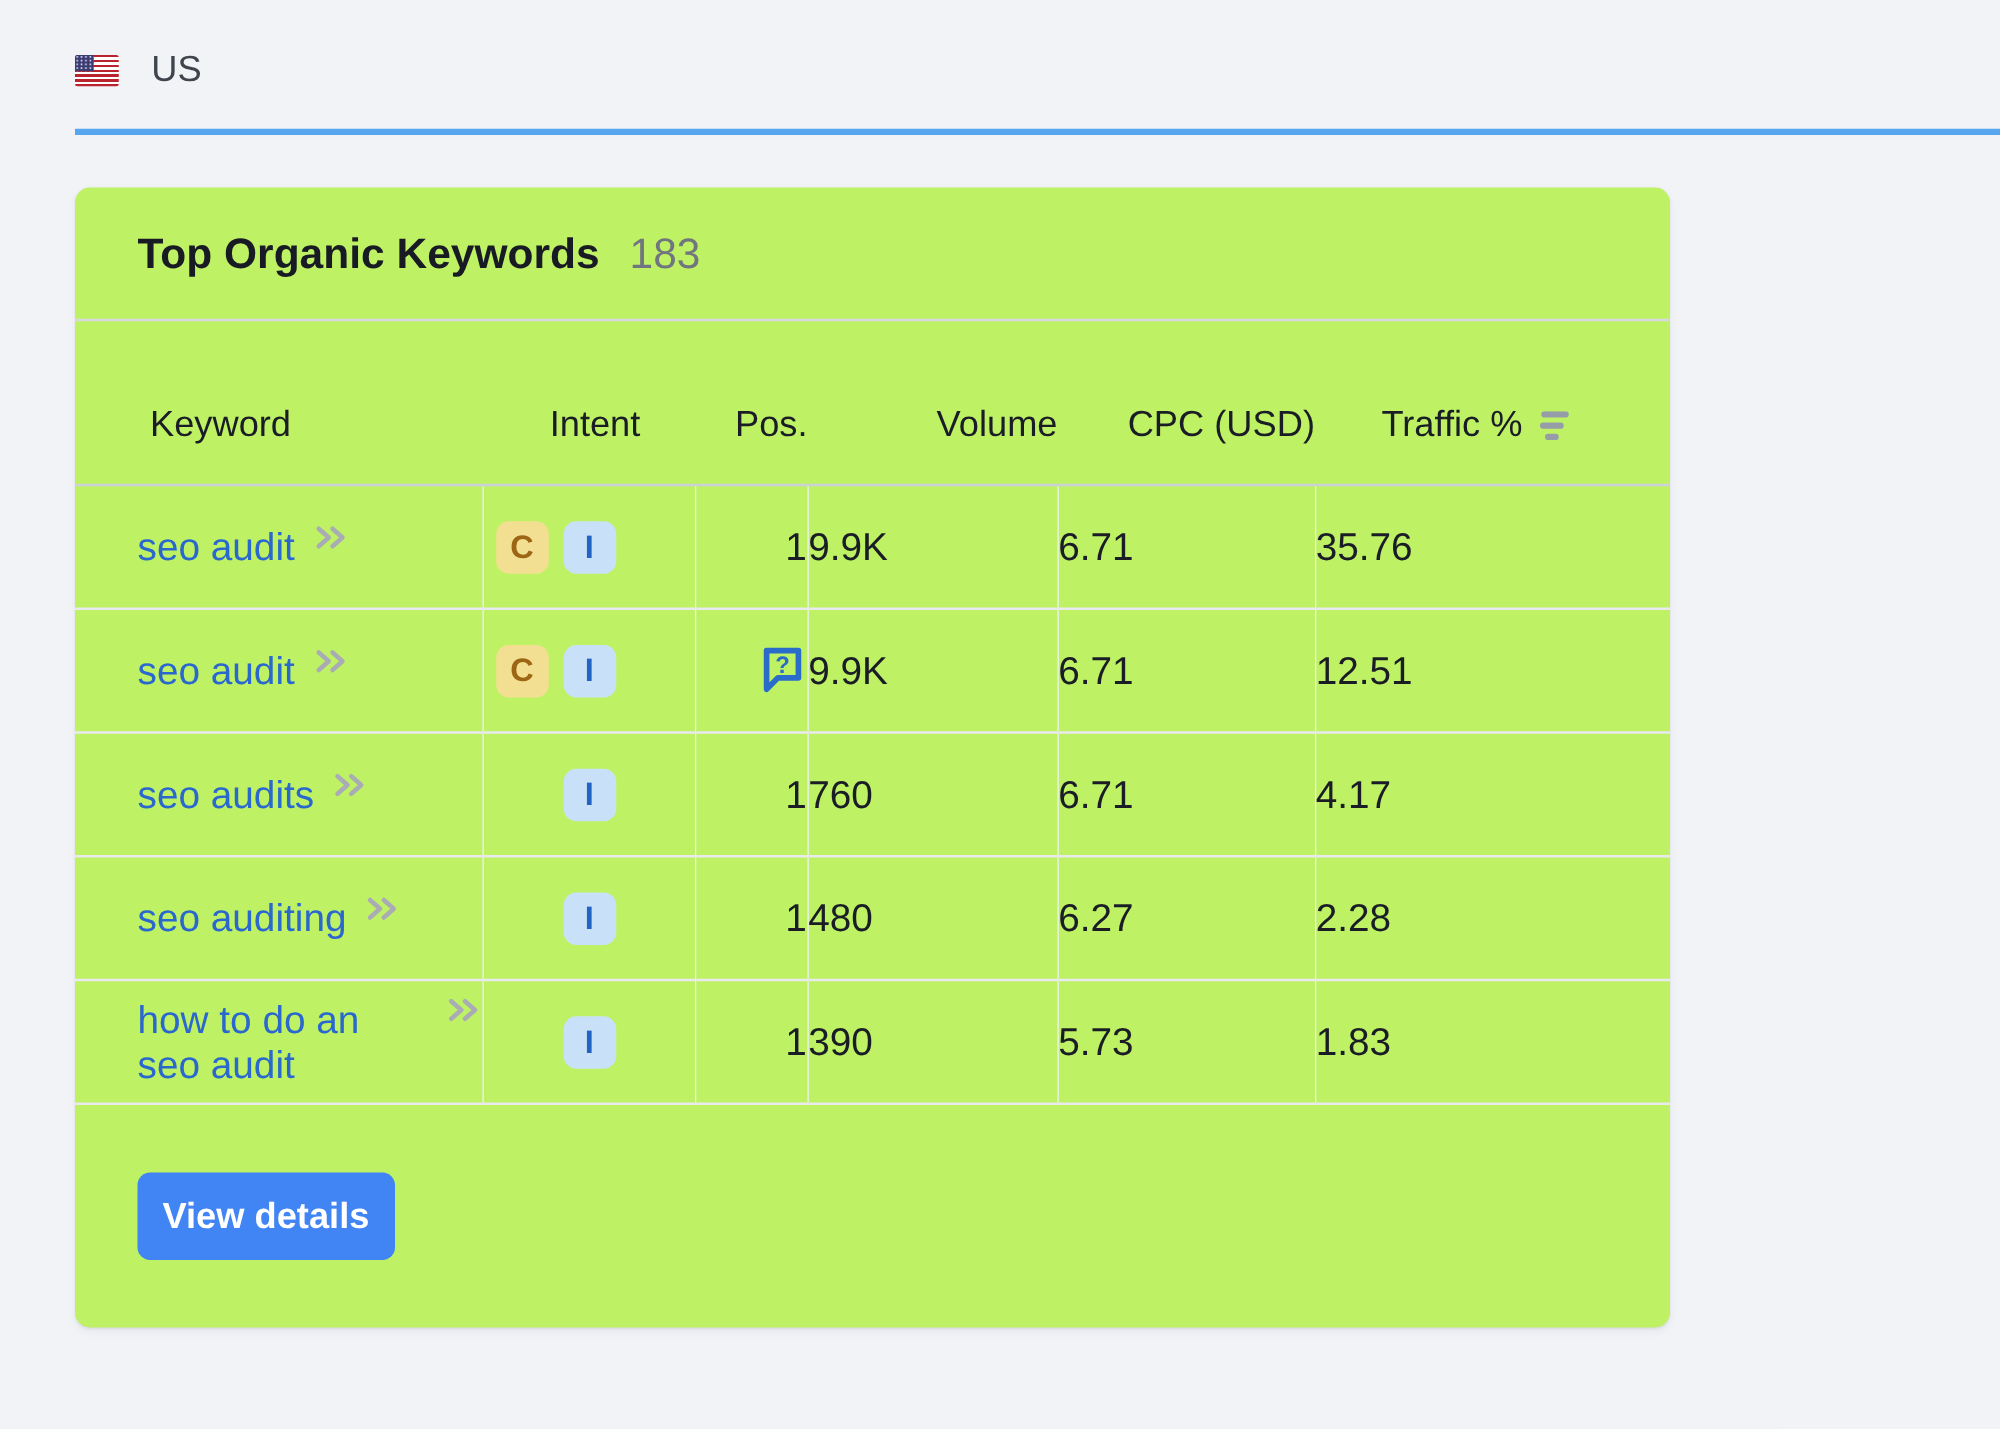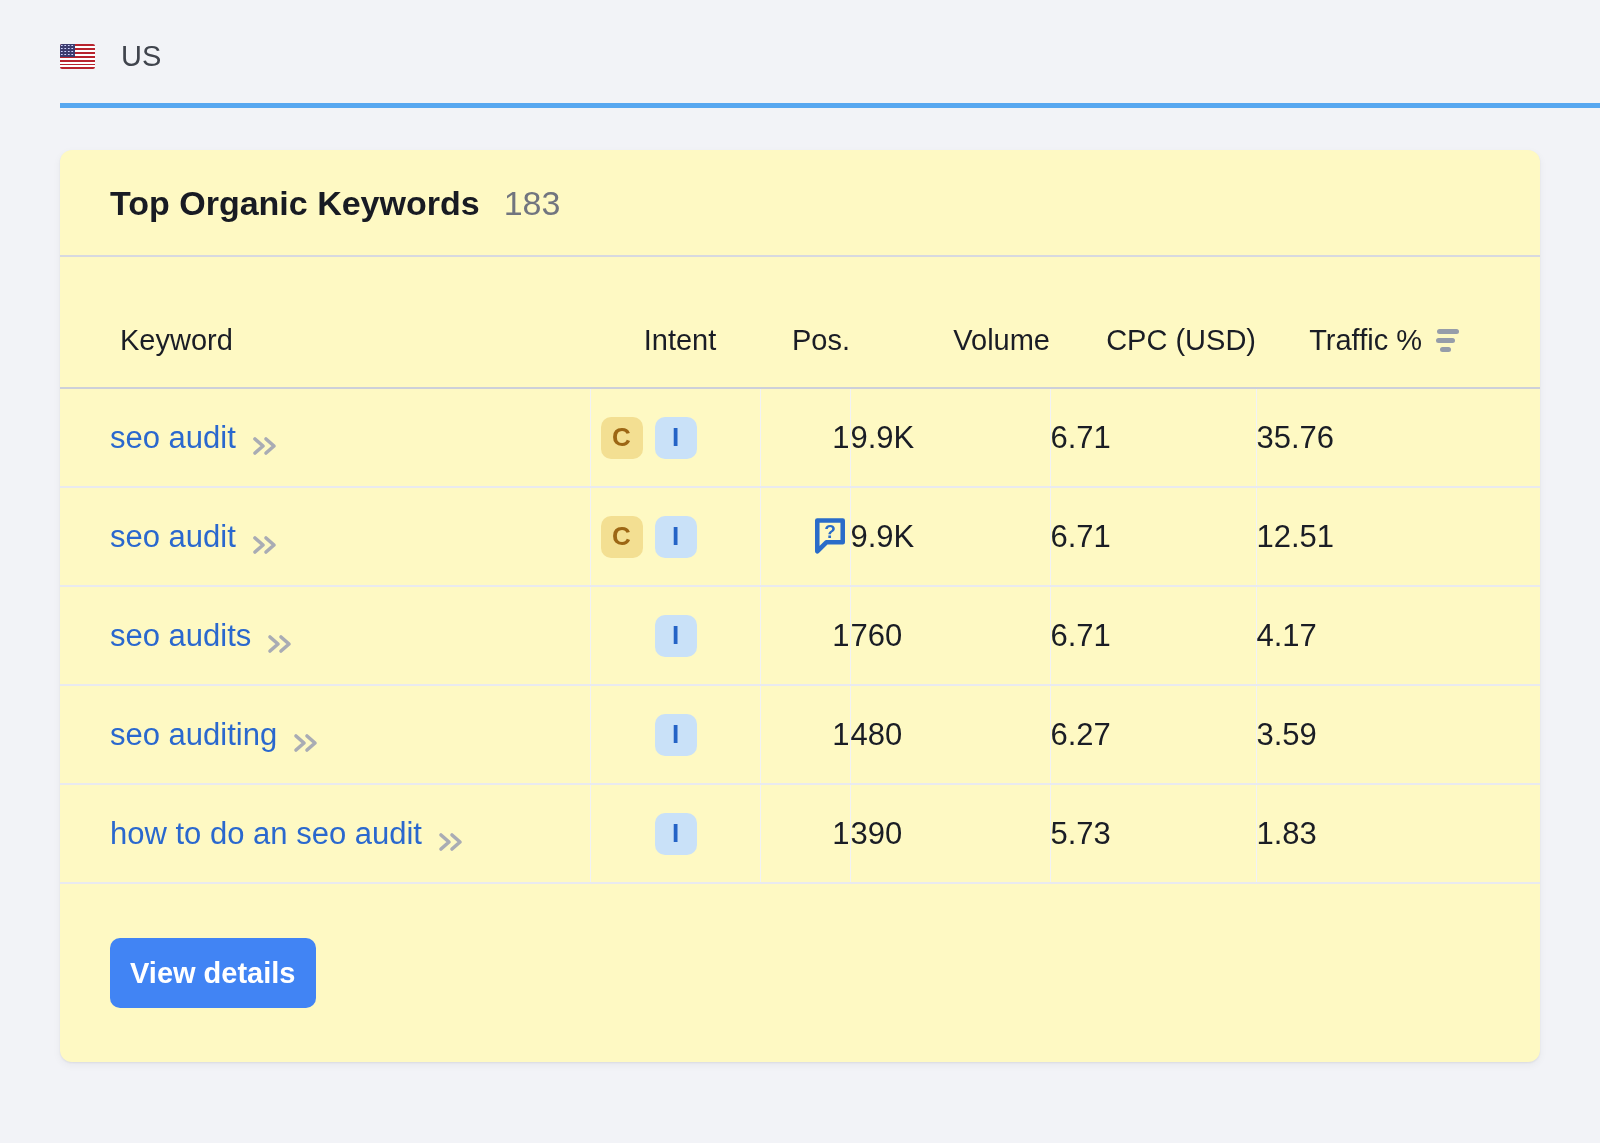--- a/index.html
+++ b/index.html
@@ -9,21 +9,21 @@
   .page-header { display:flex; align-items:center; gap:26px; margin:40px 60px 0 60px; }
   .page-title { font-size:44px; font-weight:700; color:#14161C; letter-spacing:-0.5px; }
   .flag { width:35px; height:25px; position:relative; border-radius:2px; overflow:hidden;
           background:repeating-linear-gradient(180deg,#B8232E 0 1.95px,#fff 1.95px 3.9px); flex:0 0 auto; }
   .flag::before { content:""; position:absolute; top:0; left:0; width:15px; height:13px; background:#3C3B6E;
           background-image:radial-gradient(#cfd2ff 0.7px, transparent 0.9px); background-size:3.5px 3px; }
   .region-label { font-size:29px; color:#40444D; }
   .header-rule { margin:30px 0 0 60px; height:5px; background:#57A7F0; }
 
   
-  .card { margin:42px 60px 0 60px; width:1480px; background:#fef9c3; border-radius:12px;
+  .card { margin:42px 60px 0 60px; width:1276px; background:#bef264; border-radius:12px;
           box-shadow:0 1px 2px rgba(24,27,38,.07), 0 3px 8px rgba(24,27,38,.05); overflow:hidden; }
   .card-header { display:flex; align-items:baseline; gap:24px; padding:34px 50px 32px 50px;
           border-bottom:2px solid #D7D9E0; }
   .card-title { font-size:34px; font-weight:700; color:#181B23; }
   .card-count { font-size:34px; font-weight:400; color:#71757F; }
 
   
   table { width:100%; border-collapse:collapse; table-layout:fixed; }
   col.c-keyword { width:auto; }
   col.c-intent  { width:170px; }
@@ -42,21 +42,21 @@
   .sort-icon rect { fill:#969DA9; }
 
   tbody td { height:99px; border-bottom:2px solid #E9EAEF; font-size:31px; color:#1A1D25; vertical-align:middle; }
   tbody td + td { border-left:1px solid #F1F2F6; }
   td.cell-keyword { padding-left:50px; }
   td.cell-intent  { padding-left:10px; }
   td.cell-num     { }
   td.cell-pos     { text-align:right; }
   td.cell-traffic { padding-right:50px; }
 
-  .keyword-link { display:inline-flex; align-items:flex-end; gap:16px; text-decoration:none;
+  .keyword-link { display:inline-flex; align-items:flex-start; gap:16px; text-decoration:none;
                   color:#2A68CE; font-size:31px; cursor:pointer; }
   .chev { width:28px; height:20px; flex:0 0 auto; }
   .chev path { fill:none; stroke:#A9ACB4; stroke-width:3.6; stroke-linecap:round; stroke-linejoin:round; }
 
   .intent-slots { display:flex; gap:12px; }
   .intent-slot { width:42px; height:42px; }
   .badge { width:42px; height:42px; border-radius:10px; display:flex; align-items:center; justify-content:center;
            font-size:26px; font-weight:700; }
   .badge-C { background:#F3DF92; color:#9C6614; }
   .badge-I { background:#C9E1F8; color:#2463C6; }
@@ -218,21 +218,21 @@
                 <span class="badge badge-I">I</span>
               </span>
       </span>
     </td>
     <td class="cell-pos">
       <span class="pos-text">1</span>
       
     </td>
     <td class="cell-num"><span>480</span></td>
     <td class="cell-num"><span>6.27</span></td>
-    <td class="cell-num cell-traffic"><span>3.59</span></td>
+    <td class="cell-num cell-traffic"><span>2.28</span></td>
   </tr>
 
   <tr>
     <td class="cell-keyword">
       <a class="keyword-link">
         <span class="kw-text">how to do an seo audit</span>
         <svg class="chev" viewBox="0 0 28 20">
           <path d="M3 3 L11 10 L3 17"></path>
           <path d="M14 3 L22 10 L14 17"></path>
         </svg>

